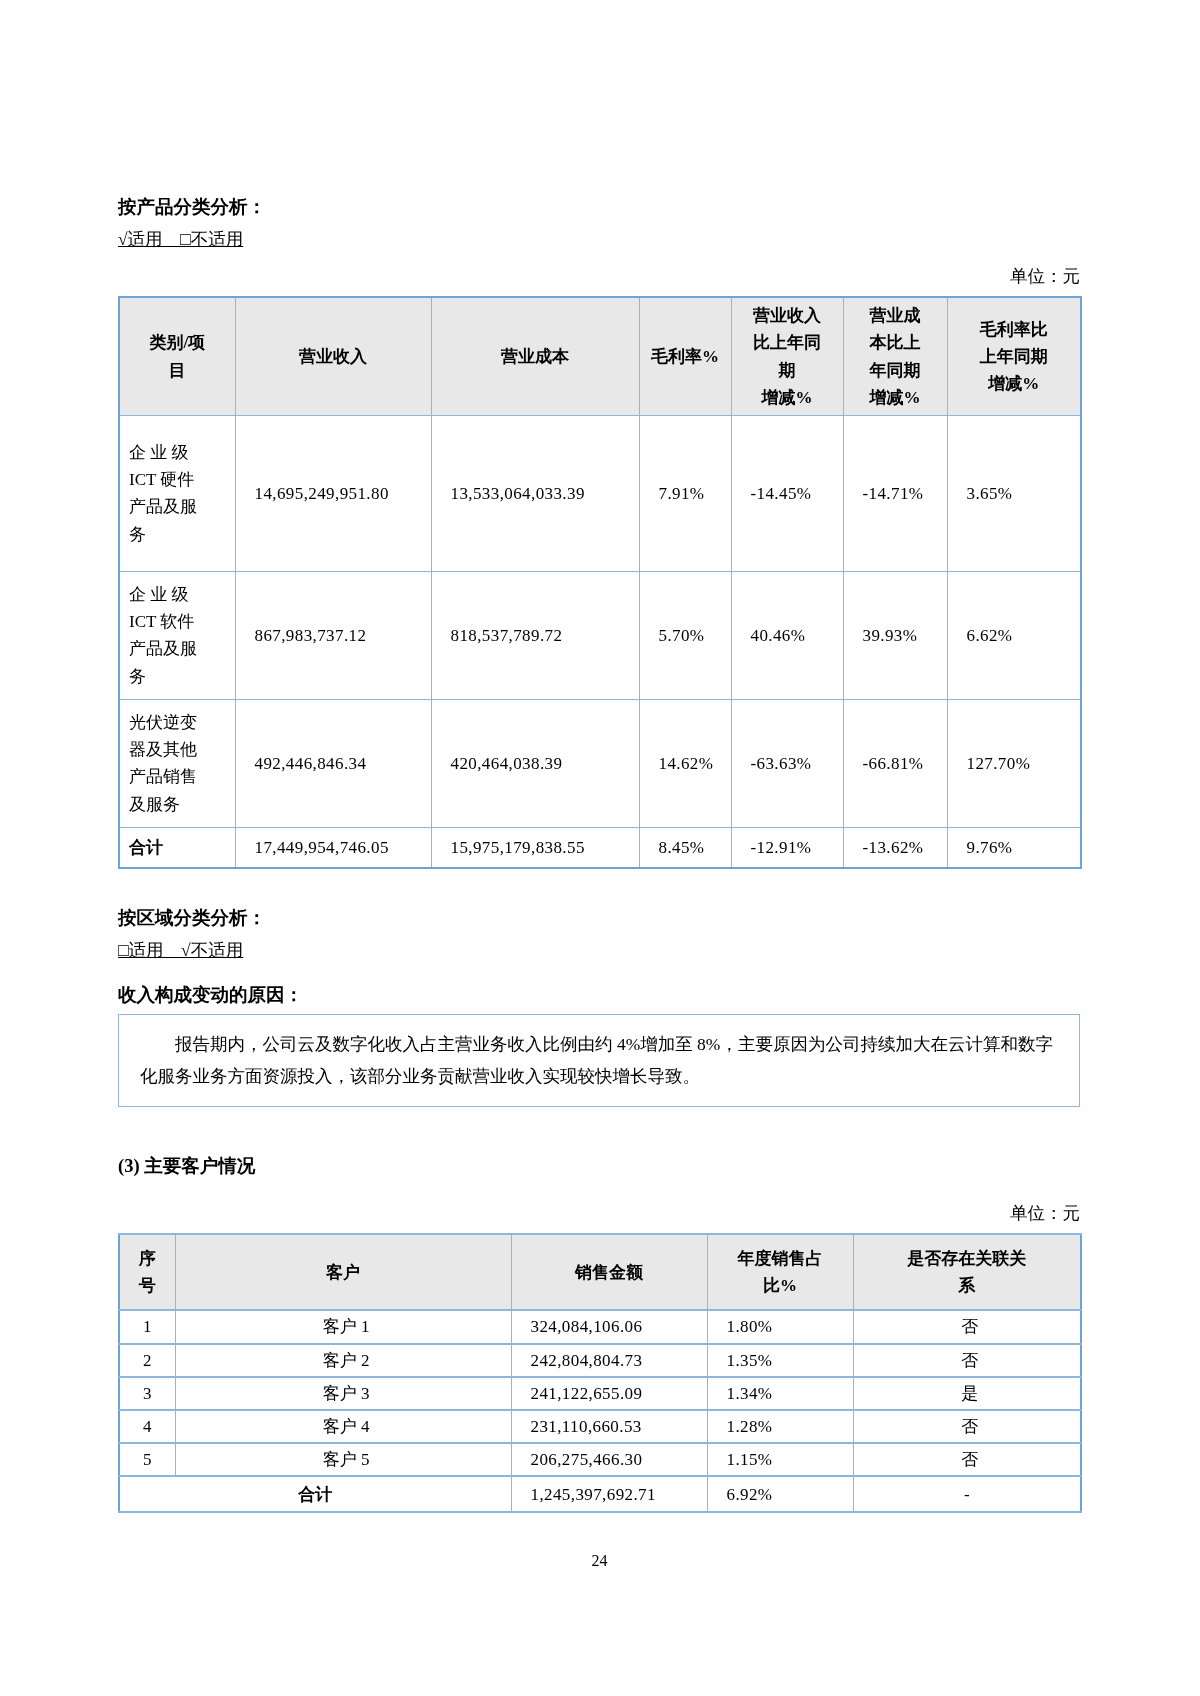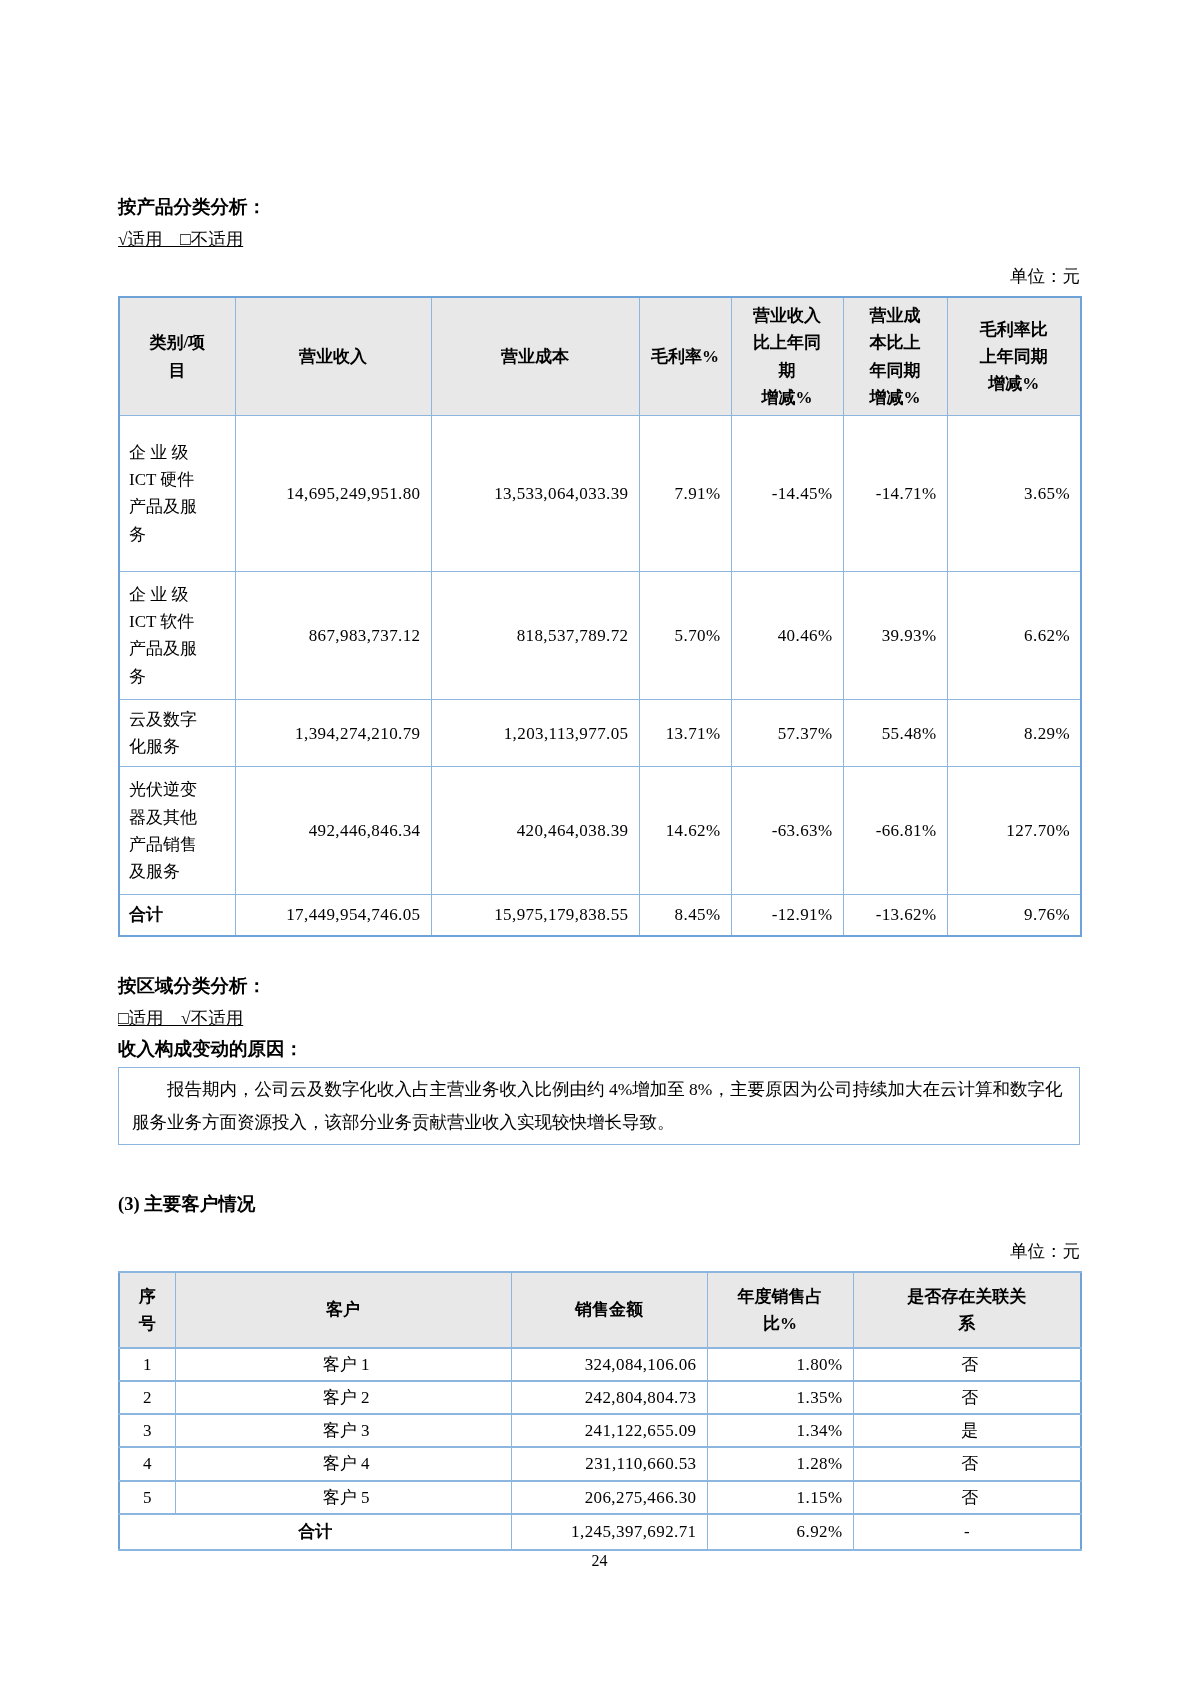--- a/index.html
+++ b/index.html
@@ -21,33 +21,33 @@
     border:2px solid #6FA3D8;
   }
   table.doc-table th,table.doc-table td{
     border:1.5px solid #8CB5E0;
     font-size:17px;line-height:1.6;vertical-align:middle;
     overflow:hidden;
   }
   table.t2 td,table.t2 th{border-top-width:2.5px;border-bottom-width:2.5px;}
   th{background:#E8E8E8;font-weight:bold;text-align:center;white-space:pre-line;padding:4px 4px;}
   td.label{text-align:left;padding:6px 9px;white-space:pre-line;}
-  td.num{text-align:right;padding:2px 10px 2px 2px;letter-spacing:0.4px;}
+  td.num{text-align:left;padding:2px 10px 2px 19px;letter-spacing:0.4px;}
   td.center{text-align:center;padding:2px 4px;}
   td.left{text-align:center;padding:2px 4px 2px 10px;}
   td.total-label{font-weight:bold;}
   td.total-center{font-weight:bold;text-align:center;}
 
   .heading-region{margin-top:38px;}
-  .heading-reason{margin-top:8px;}
+  .heading-reason{margin-top:22px;}
   .reason-box{
     margin-top:7px;border:1.5px solid #8CB5E0;
     padding:5px 13px;line-height:1.88;font-size:17.5px;
   }
-  .reason-box p{margin:0;text-indent:2em;}
+  .reason-box p{margin:8px;text-indent:2em;}
   .heading-customers{margin-top:48px;}
   .page-footer{
     position:absolute;left:0;right:1px;top:1552px;
     text-align:center;font-size:16px;
   }
 </style>
 </head>
 <body>
 
 <div class="content">
@@ -104,30 +104,20 @@
 ICT 软件
 产品及服
 务</td>
         <td class="num">867,983,737.12</td>
         <td class="num">818,537,789.72</td>
         <td class="num">5.70%</td>
         <td class="num">40.46%</td>
         <td class="num">39.93%</td>
         <td class="num">6.62%</td>
       </tr>
-      <tr style="height:66px">
-        <td class="label">云及数字
-化服务</td>
-        <td class="num">1,394,274,210.79</td>
-        <td class="num">1,203,113,977.05</td>
-        <td class="num">13.71%</td>
-        <td class="num">57.37%</td>
-        <td class="num">55.48%</td>
-        <td class="num">8.29%</td>
-      </tr>
       <tr style="height:128px">
         <td class="label">光伏逆变
 器及其他
 产品销售
 及服务</td>
         <td class="num">492,446,846.34</td>
         <td class="num">420,464,038.39</td>
         <td class="num">14.62%</td>
         <td class="num">-63.63%</td>
         <td class="num">-66.81%</td>

